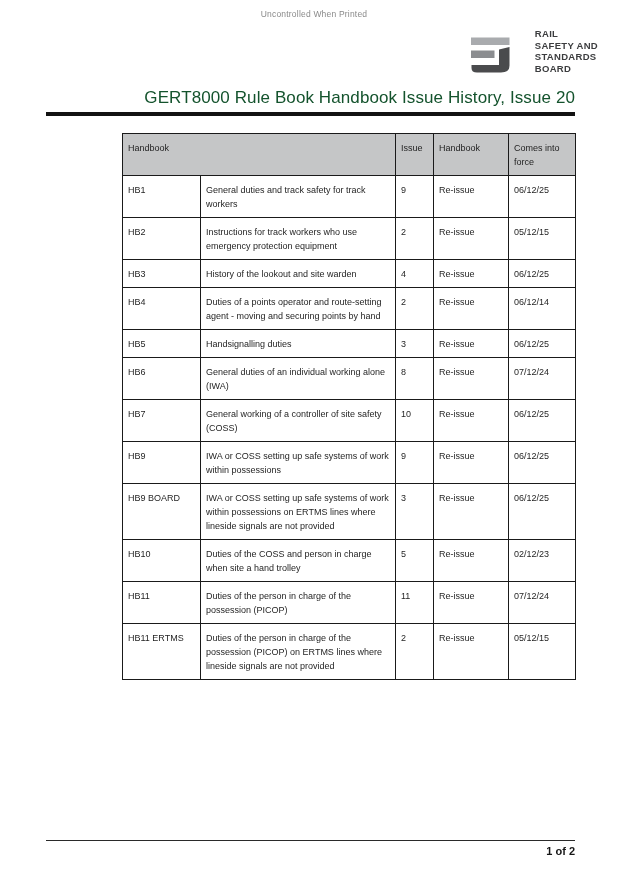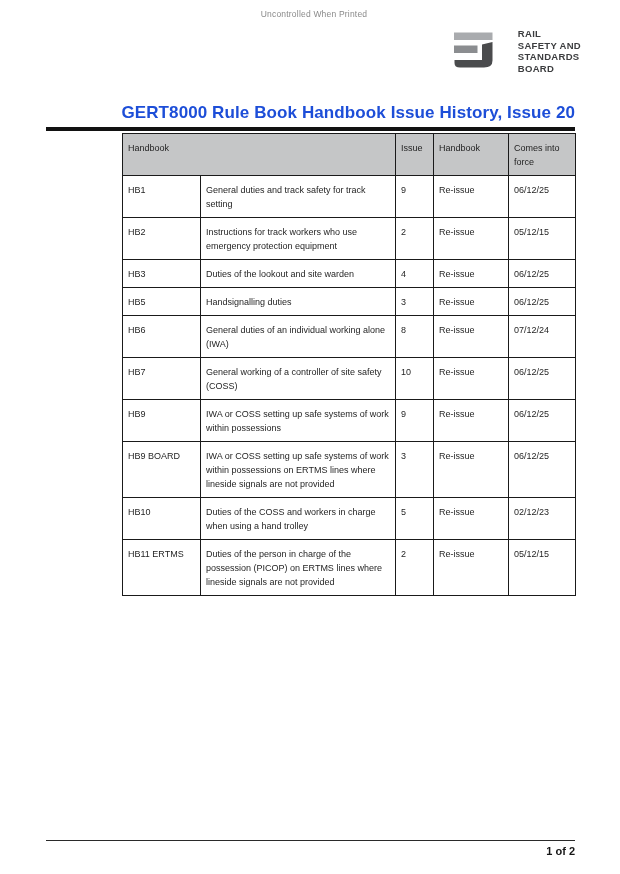--- a/index.html
+++ b/index.html
@@ -12,28 +12,28 @@
     --logo-dark:#4a4b4d;
   }
   *{margin:0;padding:0;box-sizing:border-box;}
   html,body{width:620px;height:874px;background:#ffffff;
     font-family:"Liberation Sans", sans-serif;color:var(--ink);}
   .page{position:relative;width:620px;height:874px;background:#fff;overflow:hidden;}
 
   .watermark{position:absolute;top:9px;left:4px;width:620px;text-align:center;
     font-size:8.5px;color:var(--gray-text);letter-spacing:0.2px;}
 
-  .logo{position:absolute;top:27px;right:39px;display:flex;align-items:center;gap:24px;}
+  .logo{position:absolute;top:27px;right:22px;display:flex;align-items:flex-end;gap:24px;}
   .logo-mark{width:40px;height:37px;flex:0 0 auto;}
   .logo-text{font-size:9.5px;font-weight:bold;line-height:11.5px;color:#3c3d3f;
     letter-spacing:0.3px;padding-top:1px;}
 
   .title-block{position:absolute;left:46px;top:88px;width:529px;
     border-bottom:4px solid #121212;padding-bottom:4px;text-align:right;}
-  .title-block h1{font-size:17px;font-weight:bold;color:#1d4ed8;letter-spacing:0.1px;margin-top:15px;}
+  .title-block h1{font-size:17px;font-weight:normal;color:#14532d;letter-spacing:0.1px;}
 
   .history-table{position:absolute;left:122px;top:133px;width:453px;
     border-collapse:collapse;table-layout:fixed;}
   .history-table th,.history-table td{
     border:1px solid var(--border);
     vertical-align:top;text-align:left;
     font-size:9px;line-height:14px;font-weight:normal;
     padding:6.5px 5px;color:#1f1f1f;}
   .history-table th{background:var(--header-bg);margin-top:36px;}
   .col-code{width:78px;}
@@ -82,38 +82,45 @@
       <tr>
         <th colspan="2">Handbook</th>
         <th>Issue</th>
         <th>Handbook</th>
         <th>Comes into force</th>
       </tr>
     </thead>
     <tbody>
       <tr>
         <td>HB1</td>
-        <td>General duties and track safety for track setting</td>
+        <td>General duties and track safety for track workers</td>
         <td>9</td>
         <td>Re-issue</td>
         <td>06/12/25</td>
       </tr>
       <tr>
         <td>HB2</td>
         <td>Instructions for track workers who use emergency protection equipment</td>
         <td>2</td>
         <td>Re-issue</td>
         <td>05/12/15</td>
       </tr>
       <tr>
         <td>HB3</td>
-        <td>Duties of the lookout and site warden</td>
+        <td>History of the lookout and site warden</td>
         <td>4</td>
         <td>Re-issue</td>
         <td>06/12/25</td>
+      </tr>
+      <tr>
+        <td>HB4</td>
+        <td>Duties of a points operator and route-setting agent - moving and securing points by hand</td>
+        <td>2</td>
+        <td>Re-issue</td>
+        <td>06/12/14</td>
       </tr>
       <tr>
         <td>HB5</td>
         <td>Handsignalling duties</td>
         <td>3</td>
         <td>Re-issue</td>
         <td>06/12/25</td>
       </tr>
       <tr>
         <td>HB6</td>
@@ -138,24 +145,31 @@
       </tr>
       <tr>
         <td>HB9 BOARD</td>
         <td>IWA or COSS setting up safe systems of work within possessions on ERTMS lines where lineside signals are not provided</td>
         <td>3</td>
         <td>Re-issue</td>
         <td>06/12/25</td>
       </tr>
       <tr>
         <td>HB10</td>
-        <td>Duties of the COSS and workers in charge when using a hand trolley</td>
+        <td>Duties of the COSS and person in charge when site a hand trolley</td>
         <td>5</td>
         <td>Re-issue</td>
         <td>02/12/23</td>
+      </tr>
+      <tr>
+        <td>HB11</td>
+        <td>Duties of the person in charge of the possession (PICOP)</td>
+        <td>11</td>
+        <td>Re-issue</td>
+        <td>07/12/24</td>
       </tr>
       <tr>
         <td>HB11 ERTMS</td>
         <td>Duties of the person in charge of the possession (PICOP) on ERTMS lines where lineside signals are not provided</td>
         <td>2</td>
         <td>Re-issue</td>
         <td>05/12/15</td>
       </tr>
     </tbody>
   </table>

